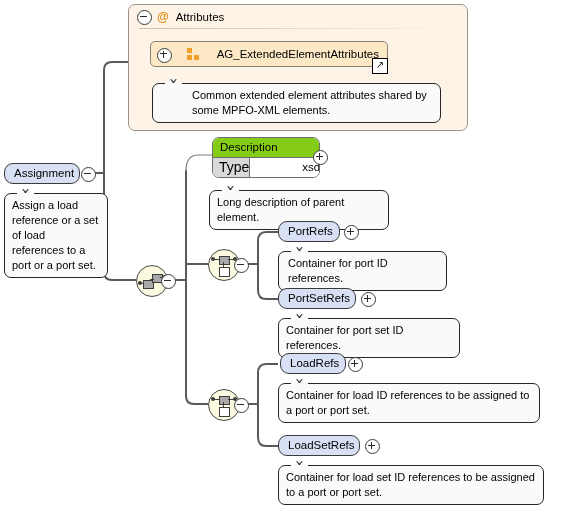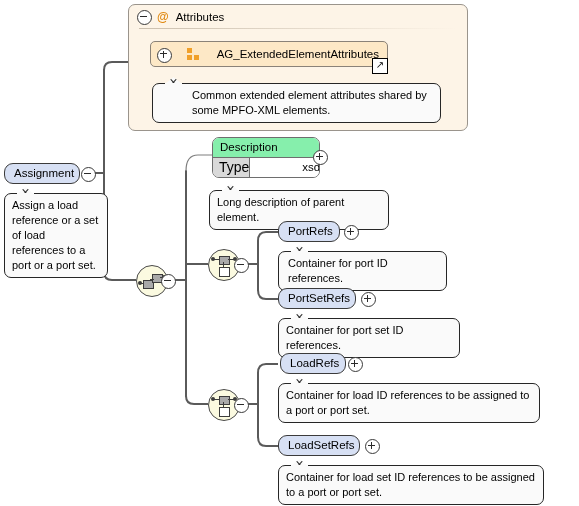--- a/index.html
+++ b/index.html
@@ -32,21 +32,21 @@
 
   
   .descbox{
     border:1.2px solid #6e6e6e;
     border-radius:7px;
     background:#ffffff;
     overflow:hidden;
     width:108px;
   }
   .descbox .dhead{
-    background:#86efac;
+    background:#84cc16;
     border-bottom:1.2px solid #6e6e6e;
     height:19px;line-height:19px;
     padding-left:7px;
     font-size:11.5px;
   }
   .descbox .drow{display:flex;height:19px;}
   .descbox .dcell-k{
     background:#d9d9d9;
     width:40px;
     line-height:19px;

